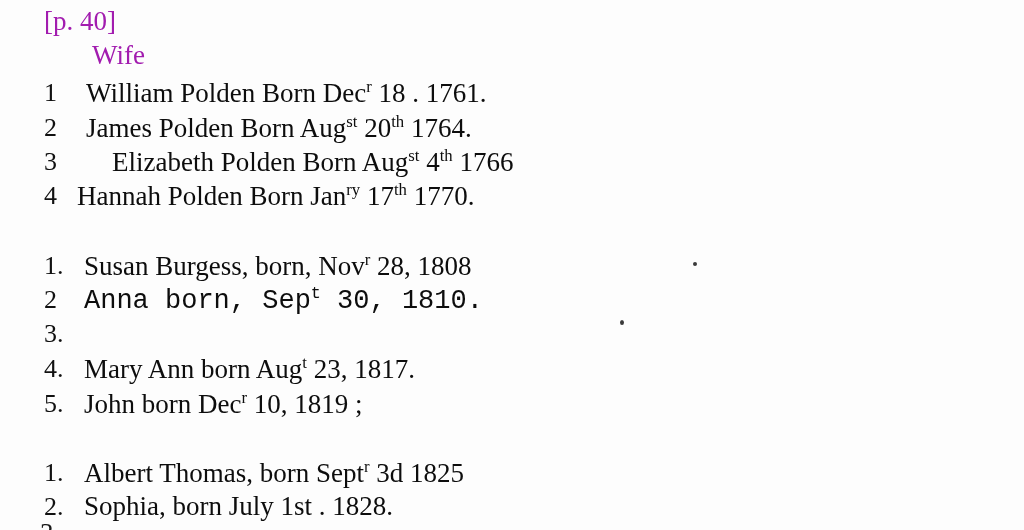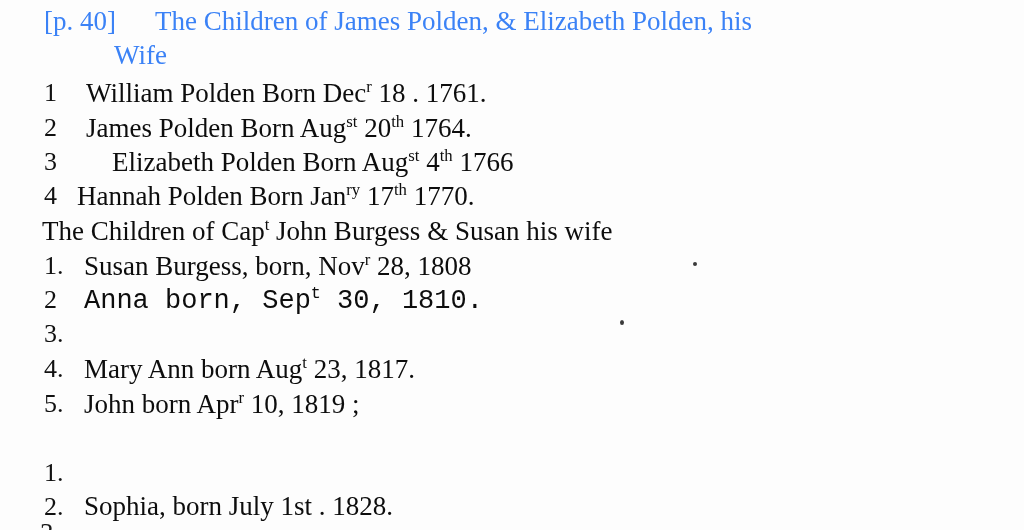--- a/index.html
+++ b/index.html
@@ -42,21 +42,21 @@
     height: 16px;
   }
   .num {
     position: absolute;
     font-size: 26px;
     color: #111111;
   }
   .txt {
     position: absolute;
     font-size: 27px;
-    color: #3b82f6;
+    color: #a21caf;
     white-space: nowrap;
   }
   sup {
     font-size: 0.62em;
     vertical-align: super;
     letter-spacing: 0;
   }
   .indent-wrap {
     position: absolute;
     font-size: 27px;
@@ -80,22 +80,21 @@
 </style>
 </head>
 <body>
 
 <div class="page">
   <div class="scan">
 
     <div class="clipped-top">— —— ———— ——  —————</div>
 
     <div class="txt" style="left:44px; top:6px;">[p. 40]</div>
-    <div class="txt" style="left:155px; top:6px;">The Children of James Polden, &amp; Elizabeth Polden, his</div>
-    <div class="txt" style="left:92px; top:40px;margin-left:22px;">Wife</div>
+    <div class="txt" style="left:92px; top:40px;">Wife</div>
 
     <div class="num" style="left:44px; top:78px;">1</div>
     <div class="indent-wrap" style="left:86px; top:77px;text-align:right;">
       <span>William Polden Born Dec</span><sup>r</sup><span> 18 . 1761.</span><sup></sup><span></span>
     </div>
 
     <div class="num" style="left:44px; top:113px;">2</div>
     <div class="indent-wrap" style="left:86px; top:112px;text-align:center;">
       <span>James Polden Born Aug</span><sup>st</sup><span> 20</span><sup>th</sup><span> 1764.</span>
     </div>
@@ -103,48 +102,48 @@
     <div class="num" style="left:44px; top:147px;">3</div>
     <div class="indent-wrap" style="left:86px; top:146px;margin-left:26px;">
       <span>Elizabeth Polden Born Aug</span><sup>st</sup><span> 4</span><sup>th</sup><span> 1766</span>
     </div>
 
     <div class="num" style="left:44px; top:181px;">4</div>
     <div class="indent-wrap" style="left:77px; top:180px;">
       <span>Hannah Polden Born Jan</span><sup>ry</sup><span> 17</span><sup>th</sup><span> 1770.</span>
     </div>
 
-    <div class="indent-wrap" style="left:42px; top:215px;">
-      <span>The Children of Cap</span><sup>t</sup><span> John Burgess &amp; Susan his wife</span>
-    </div>
 
     <div class="num" style="left:44px; top:251px;">1.</div>
     <div class="indent-wrap" style="left:84px; top:250px;">
       <span>Susan Burgess, born, Nov</span><sup>r</sup><span> 28, 1808</span>
     </div>
 
     <div class="num" style="left:44px; top:285px;">2</div>
     <div class="indent-wrap" style="left:84px; top:284px;font-family:Liberation Mono, monospace;">
       <span>Anna born, Sep</span><sup>t</sup><span> 30, 1810.</span>
     </div>
 
     <div class="num" style="left:44px; top:319px;">3.</div>
 
     <div class="num" style="left:44px; top:354px;">4.</div>
     <div class="indent-wrap" style="left:84px; top:353px;">
       <span>Mary Ann born Aug</span><sup>t</sup><span> 23, 1817.</span>
     </div>
 
     <div class="num" style="left:44px; top:389px;">5.</div>
     <div class="indent-wrap" style="left:84px; top:388px;">
-      <span>John born Apr</span><sup>r</sup><span> 10, 1819 ;</span>
+      <span>John born Dec</span><sup>r</sup><span> 10, 1819 ;</span>
     </div>
 
 
     <div class="num" style="left:44px; top:458px;">1.</div>
+    <div class="indent-wrap" style="left:84px; top:457px;">
+      <span>Albert Thomas, born Sept</span><sup>r</sup><span> 3d 1825</span>
+    </div>
 
     <div class="num" style="left:44px; top:492px;">2.</div>
     <div class="indent-wrap" style="left:84px; top:491px;">
       <span>Sophia, born July 1st . 1828.</span>
     </div>
 
     <div class="clipped-bottom">3 ——  ——— ———— ——— ————</div>
 
     <div class="speck" style="left:693px; top:262px; width:4px; height:4px;"></div>
     <div class="speck" style="left:620px; top:320px; width:4px; height:5px;"></div>

